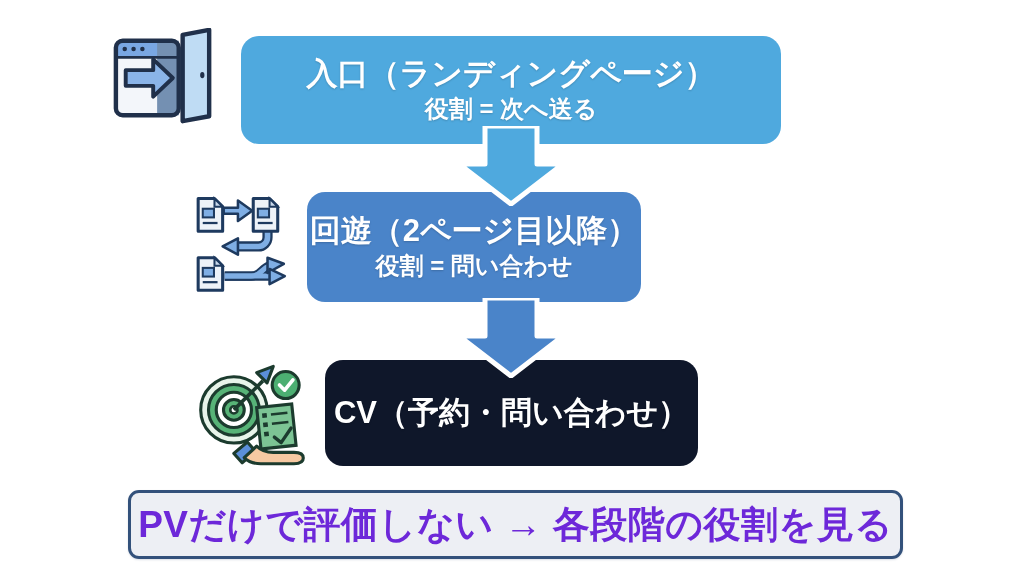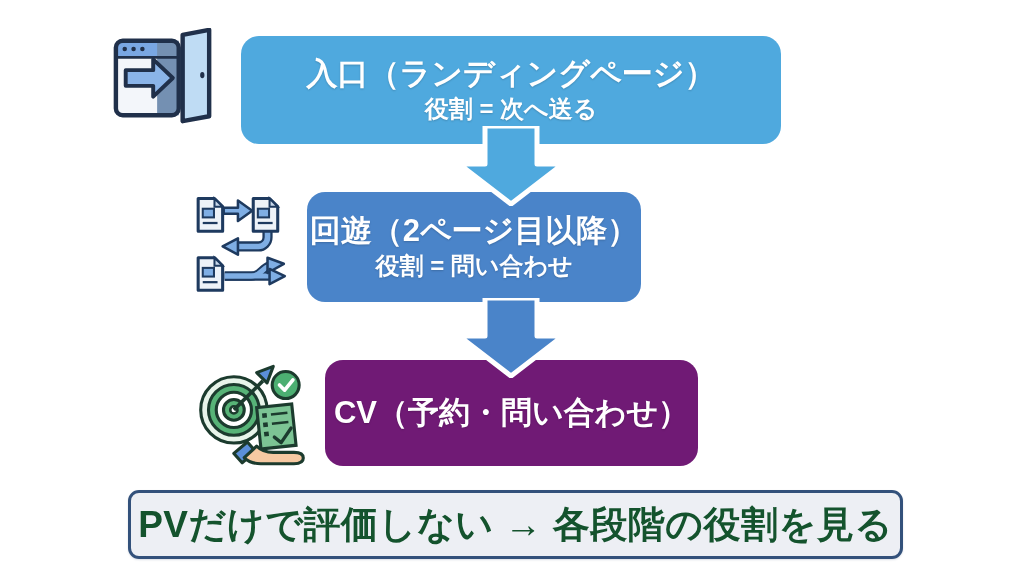--- a/index.html
+++ b/index.html
@@ -112,28 +112,28 @@
   <div class="step-box" id="box-entry" style="background-color: rgb(79, 169, 222);">
     <div class="step-title">入口（ランディングページ）</div>
     <div class="step-sub">役割 = 次へ送る</div>
   </div>
 
   <div class="step-box" id="box-circulation" style="background-color: rgb(74, 132, 201);">
     <div class="step-title">回遊（2ページ目以降）</div>
     <div class="step-sub">役割 = 問い合わせ</div>
   </div>
 
-  <div class="step-box" id="box-cv" style="background-color: #701a75;">
+  <div class="step-box" id="box-cv" style="background-color: #0f172a;">
     <div class="step-title">CV（予約・問い合わせ）</div>
   </div>
 
   <svg class="flow-arrow" id="arrow-1" viewBox="0 0 112 80">
     <polygon points="30,0 30,38 4,38 56,78 108,38 82,38 82,0" stroke="#ffffff" stroke-width="5" stroke-linejoin="round" style="fill: rgb(79, 169, 222);"></polygon>
   </svg>
   <svg class="flow-arrow" id="arrow-2" viewBox="0 0 112 80">
     <polygon points="30,0 30,38 4,38 56,78 108,38 82,38 82,0" stroke="#ffffff" stroke-width="5" stroke-linejoin="round" style="fill: rgb(74, 132, 201);"></polygon>
   </svg>
 
   <div class="banner" style="background-color: rgb(237, 239, 244);">
-    <div class="banner-text" style="color: #14532d;">PVだけで評価しない → 各段階の役割を見る</div>
+    <div class="banner-text" style="color: #6d28d9;">PVだけで評価しない → 各段階の役割を見る</div>
   </div>
 
 </div>
 
 </body></html>

